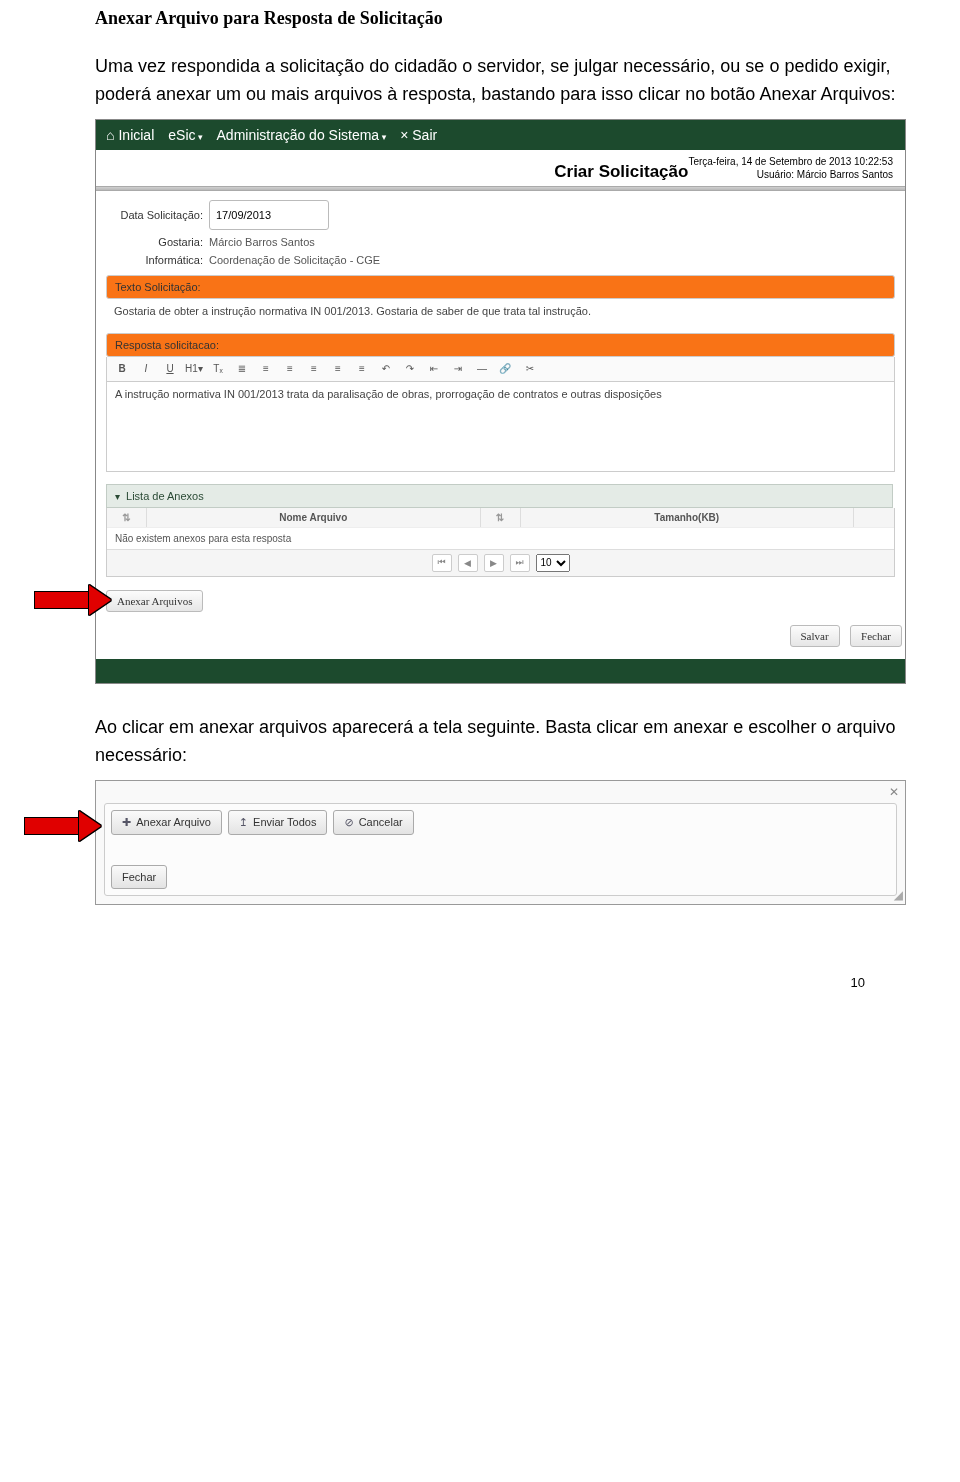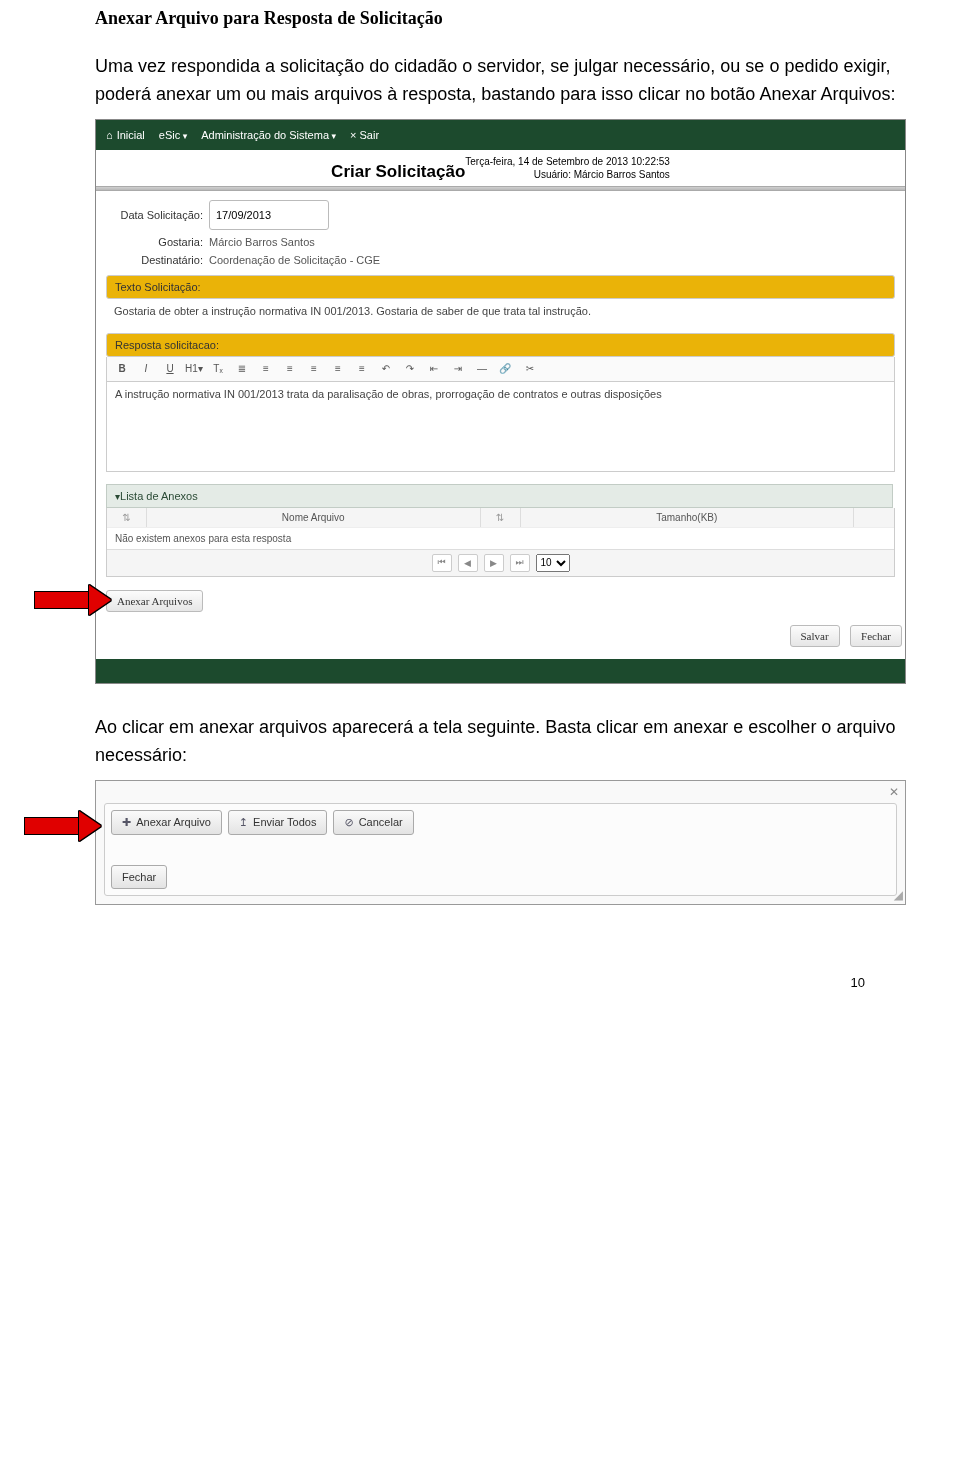--- a/index.html
+++ b/index.html
@@ -3,48 +3,48 @@
 <meta charset="utf-8">
 <style>
   * { box-sizing: border-box; margin: 0; padding: 0; }
   body { font-family: Arial, Helvetica, sans-serif; background: #fff; width: 960px; margin: 0 auto; color: #000; }
   .page { padding: 0 54px 30px 95px; }
   h2.doc-title { font-family: 'Times New Roman', serif; font-weight: bold; font-size: 18px; margin: 8px 0 24px 0; }
   p.doc-p { font-size: 18px; line-height: 1.55; margin-bottom: 10px; }
 
   
   .shot { position: relative; border: 1px solid #888; margin: 8px 0 20px 0; background: #fff; }
-  .nav { background: #1c4a2d; height: 30px; display: flex; align-items: center; padding: 0 10px; gap: 14px; color: #fff; font-size: 11px; }
+  .nav { background: #1c4a2d; height: 30px; display: flex; align-items: center; padding: 0 10px; gap: 14px; color: #fff; font-size: 14px; }
   .nav .home-icon::before { content: "⌂"; margin-right: 4px; }
   .nav-item { cursor: pointer; }
   .nav .caret::after { content: " ▾"; font-size: 9px; }
-  .header-row { display: flex; justify-content: center; align-items: flex-end; padding: 6px 12px 4px 12px; }
+  .header-row { display: flex; justify-content: flex-end; align-items: flex-end; padding: 6px 12px 4px 12px; }
   .page-title { font-size: 17px; font-weight: bold; }
   .meta { font-size: 10px; text-align: right; }
   .meta div { margin-bottom: 2px; }
   .hr-bar { height: 5px; background: linear-gradient(#d0d0d0,#b8b8b8); border-top: 1px solid #aaa; border-bottom: 1px solid #aaa; }
 
   .form-row { display: flex; align-items: center; font-size: 11px; padding: 3px 12px; }
   .form-row .lbl { width: 95px; text-align: right; margin-right: 6px; color: #333; }
   .form-row .val { color: #555; }
   .form-row input.date { width: 120px; height: 30px; border: 1px solid #bbb; border-radius: 3px; padding: 0 6px; font-size: 11px; }
 
-  .section-head { background: #eab308; border: 1px solid #ccc; border-radius: 3px; margin: 6px 10px 0 10px; padding: 5px 8px; font-size: 11px; color: #333; }
+  .section-head { background: #f97316; border: 1px solid #ccc; border-radius: 3px; margin: 6px 10px 0 10px; padding: 5px 8px; font-size: 11px; color: #333; }
   .section-body { margin: 0 10px; padding: 6px 8px 10px 8px; font-size: 11px; color: #444; }
 
   .toolbar { display: flex; gap: 6px; align-items: center; margin: 0 10px; border: 1px solid #ccc; border-top: none; padding: 4px 6px; background: #fafafa; }
   .tb { width: 18px; height: 16px; font-size: 10px; display: inline-flex; align-items: center; justify-content: center; color: #555; }
   .tb.bold { font-weight: bold; }
   .tb.italic { font-style: italic; }
   .editor { margin: 0 10px; border: 1px solid #ccc; border-top: none; min-height: 90px; padding: 6px 8px; font-size: 11px; color: #444; }
 
-  .anexos-head { background: #e4ebe6; border: 1px solid #c2ccc5; margin: 12px 12px 0 10px; padding: 5px 8px; font-size: 11px; color: #2a4a35; display: flex; align-items: center; }
+  .anexos-head { background: #e4ebe6; border: 1px solid #c2ccc5; margin: 12px 12px 0 10px; padding: 5px 8px; font-size: 11px; color: #2a4a35; display: flex; align-items: center; gap: 6px; }
   .anexos-head .tri::before { content: "▾"; font-size: 10px; }
   .tbl { margin: 0 10px; border: 1px solid #ccc; border-top: none; }
-  .tbl-head { display: flex; background: #f5f5f5; font-size: 10px; color: #555; }
+  .tbl-head { display: flex; background: #f5f5f5; font-size: 10px; color: #555; font-weight: bold; }
   .tbl-head .c { flex: 1; text-align: center; padding: 4px 0; border-right: 1px solid #ddd; display: flex; align-items: center; justify-content: center; gap: 6px; }
   .tbl-head .c:last-child { border-right: none; }
   .sort::before { content: "⇅"; color: #999; font-size: 10px; }
   .tbl-row { font-size: 10px; padding: 5px 8px; color: #555; border-top: 1px solid #eee; }
   .pager { display: flex; align-items: center; justify-content: center; gap: 6px; background: #f5f5f5; border-top: 1px solid #ddd; padding: 4px 0; font-size: 10px; }
   .pager select { font-size: 10px; height: 18px; }
   .pbtn { width: 20px; height: 18px; border: 1px solid #ccc; border-radius: 2px; background: #fff; font-size: 9px; color: #888; display: inline-flex; align-items: center; justify-content: center; }
 
   .btn { display: inline-block; background: linear-gradient(#fcfcfc,#e6e6e6); border: 1px solid #bbb; border-radius: 3px; padding: 4px 10px; font-size: 11px; color: #333; cursor: pointer; font-family: Liberation Serif, serif; }
   .anexar-row { margin: 10px 10px 0 10px; padding: 3px 0; }
@@ -95,21 +95,21 @@
     <div style="height:6px"></div>
     <div class="form-row">
       <span class="lbl">Data Solicitação:</span>
       <input class="date" value="17/09/2013" style="">
     </div>
     <div class="form-row">
       <span class="lbl">Gostaria:</span>
       <span class="val">Márcio Barros Santos</span>
     </div>
     <div class="form-row">
-      <span class="lbl">Destinatário:</span>
+      <span class="lbl">Informática:</span>
       <span class="val">Coordenação de Solicitação - CGE</span>
     </div>
 
     <div class="section-head">Texto Solicitação:</div>
     <div class="section-body">Gostaria de obter a instrução normativa IN 001/2013. Gostaria de saber de que trata tal instrução.</div>
 
     <div class="section-head">Resposta solicitacao:</div>
     <div class="toolbar">
       <span class="tb bold">B</span>
       <span class="tb italic">I</span>

